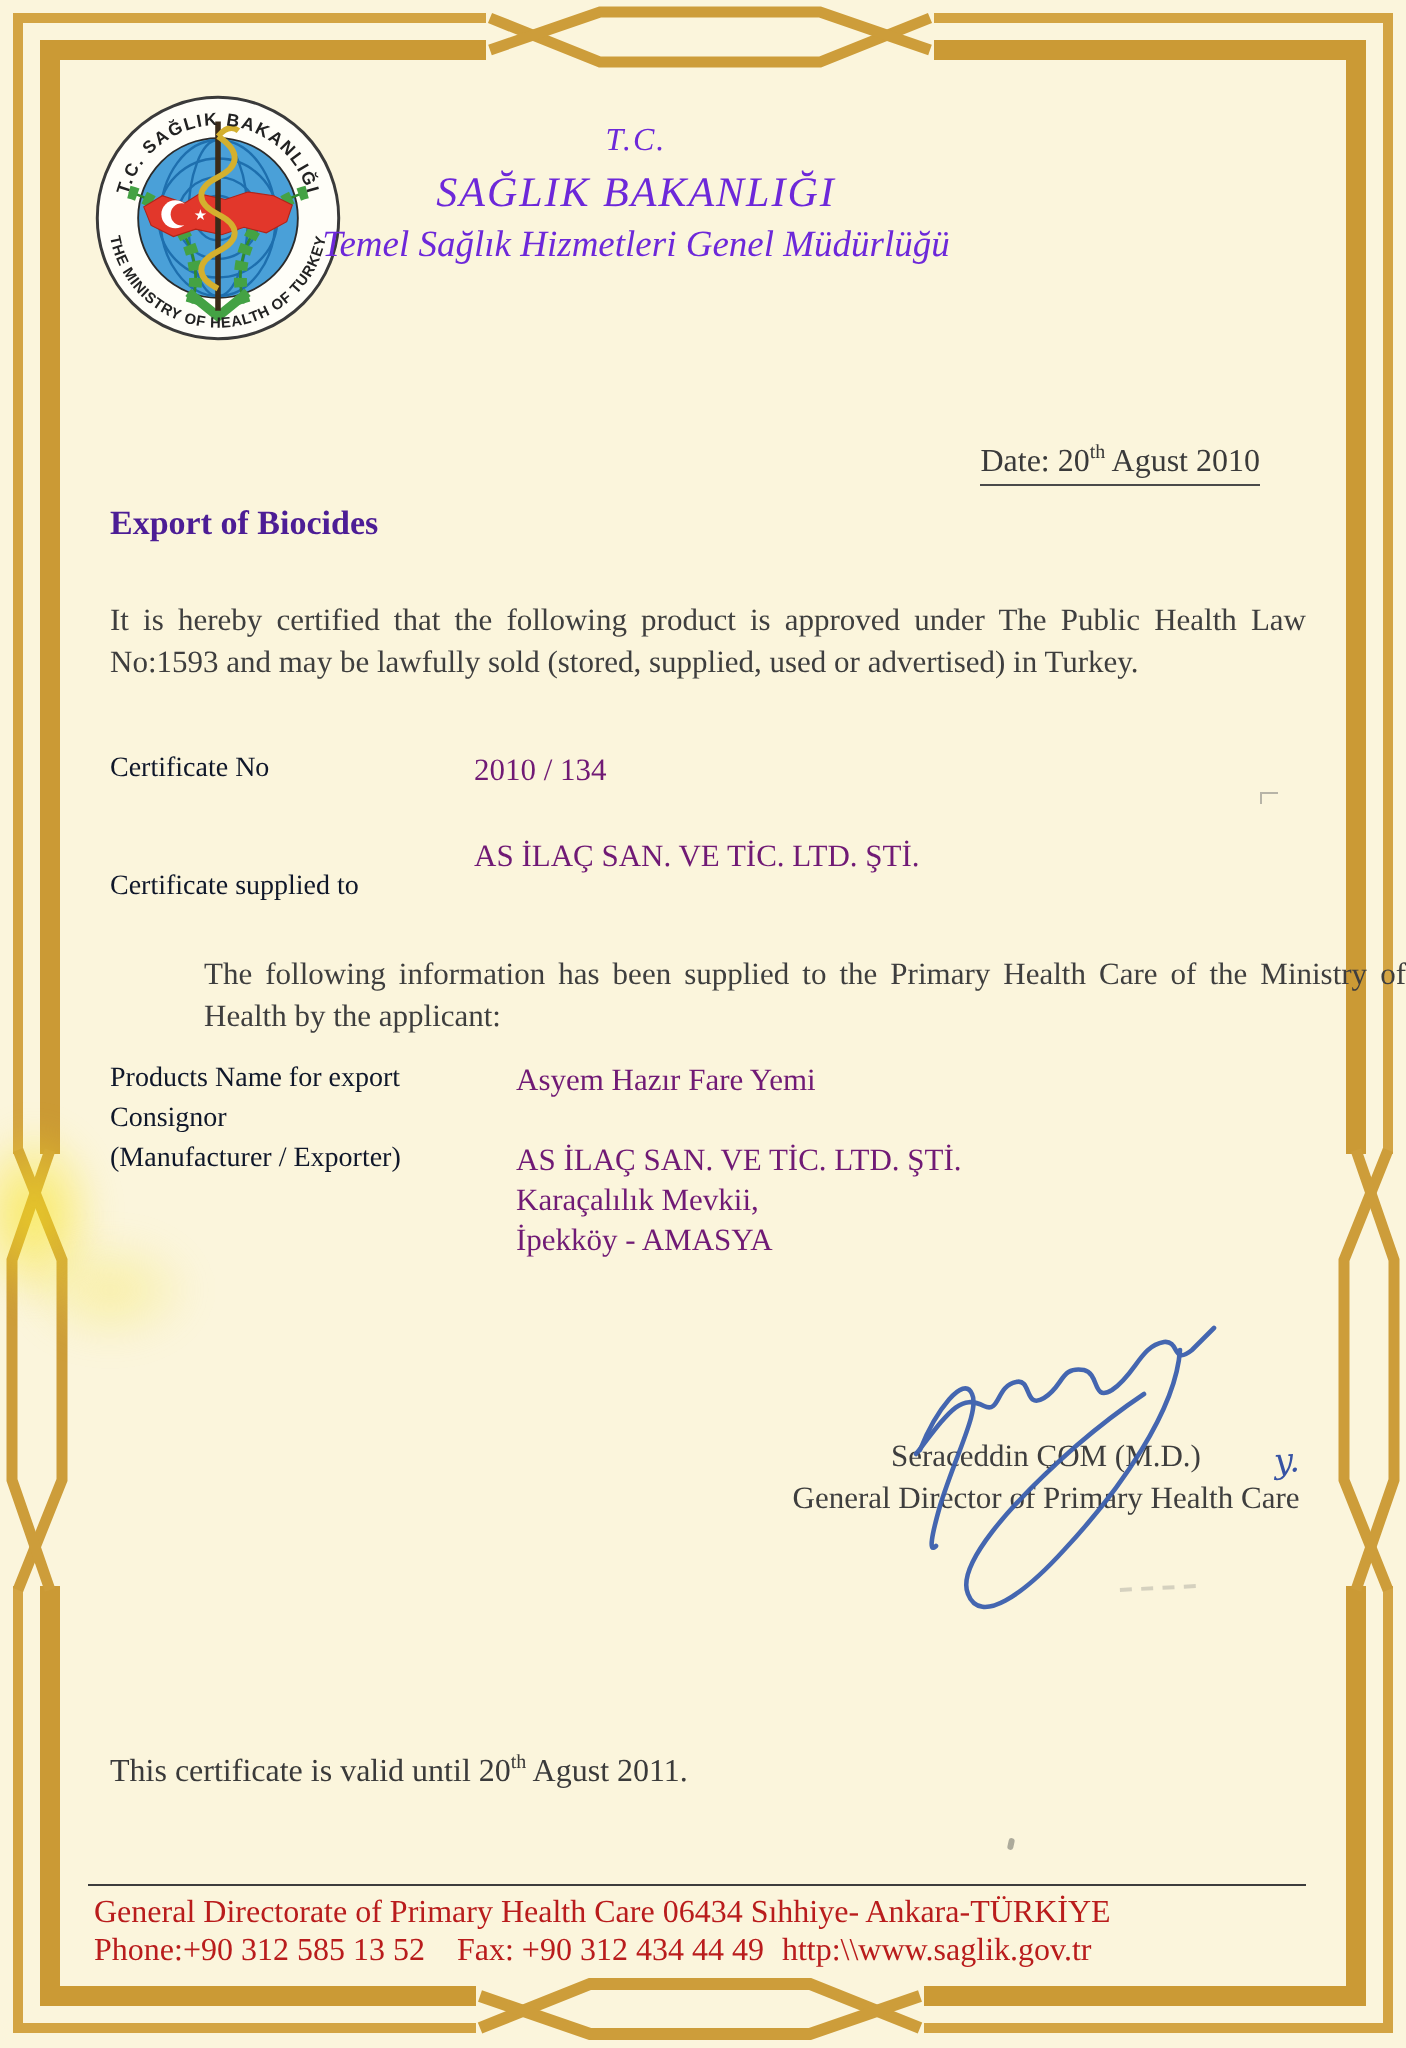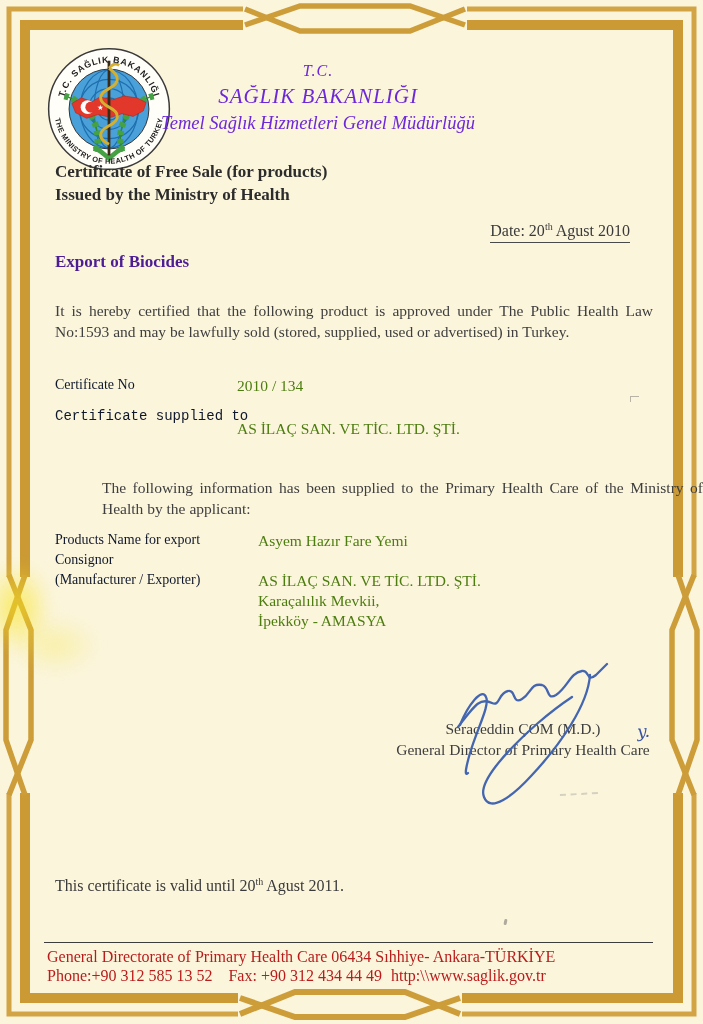--- a/index.html
+++ b/index.html
@@ -29,21 +29,21 @@
     border-bottom:1.4px solid #4a4a4a; padding-bottom:2px; }
   sup { font-size:10px; }
 
   .section-heading { left:55px; top:252px; font-weight:bold; font-size:17px; color:#4c1d95; }
 
   .para { left:55px; font-size:15.5px; line-height:21px; text-align:justify; color:#3e3e3e; }
   .para1 { top:300px; width:598px; }
   .para2 { top:477px; width:601px;margin-left:47px; }
 
   .field-label { left:55px; font-size:14px; color:#0f172a; }
-  .field-value { font-size:15.5px; color:#4d7c0f; }
+  .field-value { font-size:15.5px; color:#701a75; }
 
   .sig-annotation { left:637px; top:721px; color:#3753a4; font-size:17px;
     font-family:"DejaVu Serif",serif; font-style:italic; transform:rotate(-4deg); }
   .sig-name-block { left:388px; top:718px; width:270px; text-align:center;
     font-size:15.5px; line-height:21px; color:#3e3e3e; }
 
   .validity { left:55px; top:876px; font-size:16px; color:#3a3a3a; }
 
   .footer-rule { left:44px; top:942px; width:609px; border-top:1.8px solid #3d3d3d; height:0; }
   .footer-text { left:47px; top:948px; font-size:16px; line-height:18.5px; color:#b91c1c; width:620px; }
@@ -140,34 +140,30 @@
       <textPath href="#arcBottom" startOffset="50%" text-anchor="middle">THE MINISTRY OF HEALTH OF TURKEY</textPath>
     </text>
   </svg>
 
   <div class="abs header-block">
     <div class="header-l1">T.C.</div>
     <div class="header-l2">SAĞLIK BAKANLIĞI</div>
     <div class="header-l3">Temel Sağlık Hizmetleri Genel Müdürlüğü</div>
   </div>
 
-  <div class="abs title-block">
-    <div>Certificate of Free Sale (for products)</div>
-    <div>Issued by the Ministry of Health</div>
-  </div>
 
   <div class="abs date-line"><span>Date: 20</span><sup>th</sup><span> Agust 2010</span></div>
 
   <div class="abs section-heading">Export of Biocides</div>
 
   <div class="abs para para1">It is hereby certified that the following product is approved under The Public Health Law No:1593 and may be lawfully sold (stored, supplied, used or advertised) in Turkey.</div>
 
   <div class="abs field-label" style="top:377px;">Certificate No</div>
   <div class="abs field-value" style="left:237px;top:377px;">2010 / 134</div>
-  <div class="abs field-label" style="top:408px;font-family:Liberation Mono, monospace;">Certificate supplied to</div>
+  <div class="abs field-label" style="top:436px;">Certificate supplied to</div>
   <div class="abs field-value" style="left:237px;top:420px;">AS İLAÇ SAN. VE TİC. LTD. ŞTİ.</div>
 
   <div class="abs para para2">The following information has been supplied to the Primary Health Care of the Ministry of Health by the applicant:</div>
 
   <div class="abs field-label" style="top:532px;">Products Name for export</div>
   <div class="abs field-value" style="left:258px;top:532px;">Asyem Hazır Fare Yemi</div>
   <div class="abs field-label" style="top:552px;">Consignor</div>
   <div class="abs field-label" style="top:572px;text-align:right;">(Manufacturer / Exporter)</div>
   <div class="abs field-value" style="left:258px;top:572px;">AS İLAÇ SAN. VE TİC. LTD. ŞTİ.</div>
   <div class="abs field-value" style="left:258px;top:592px;">Karaçalılık Mevkii,</div>

